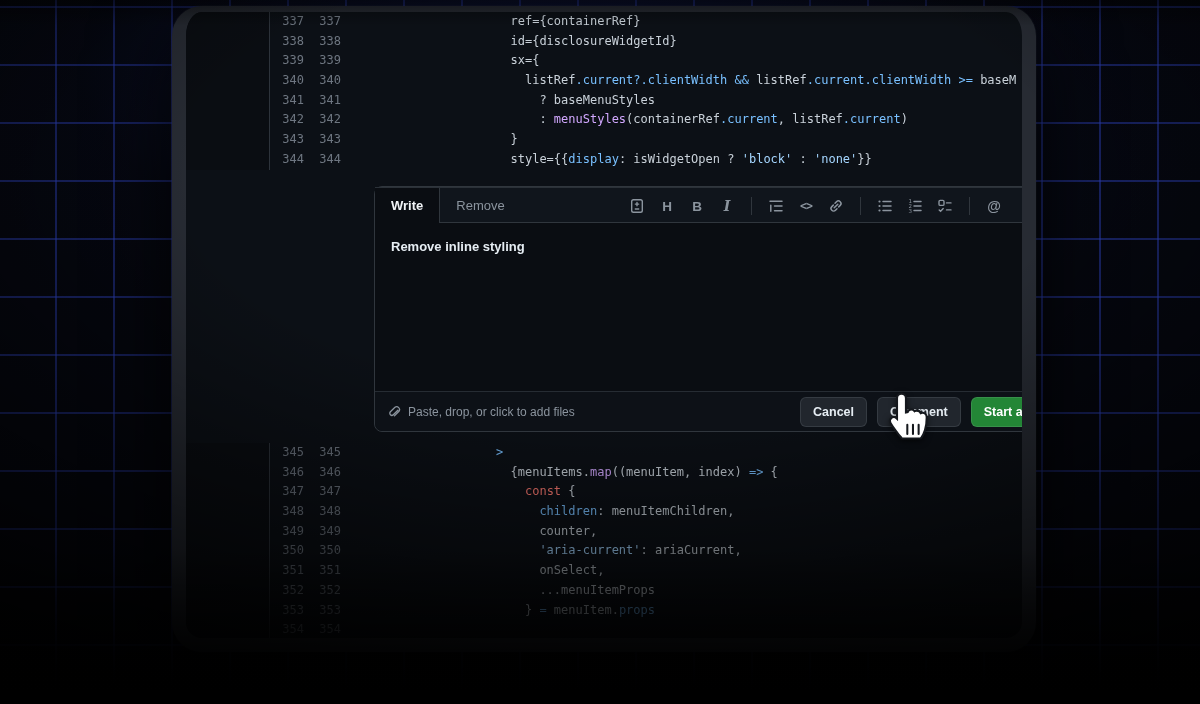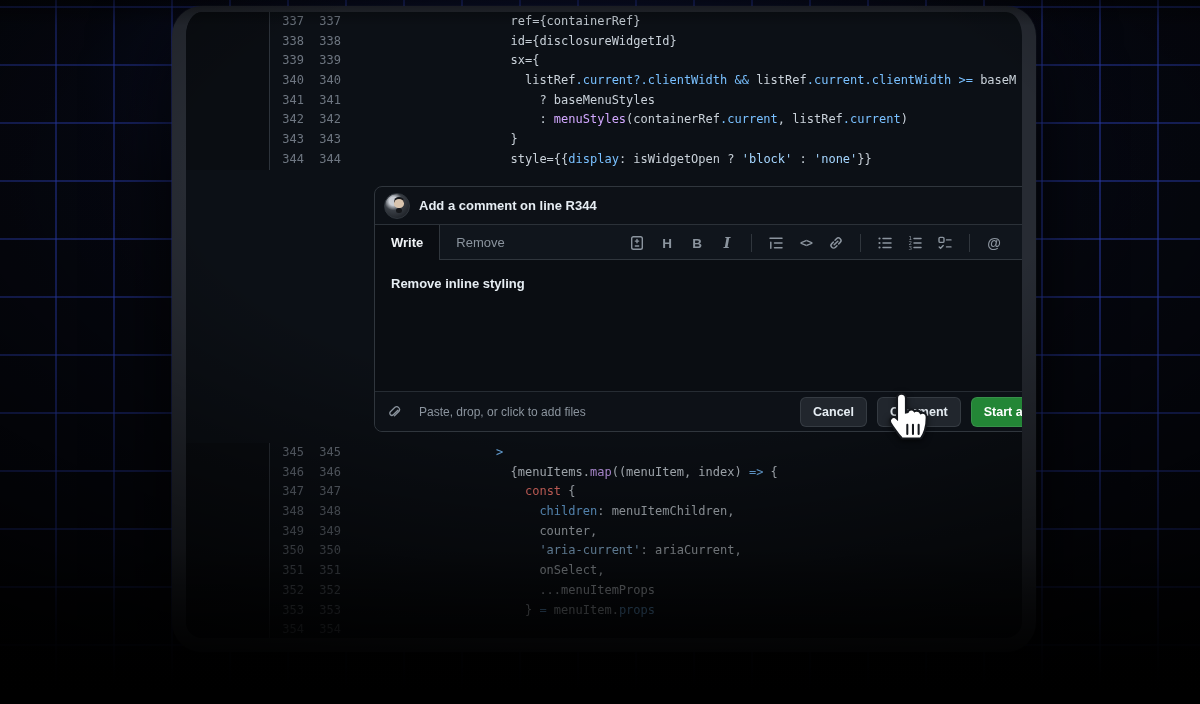--- a/index.html
+++ b/index.html
@@ -66,21 +66,21 @@
   .glyph-i { font-style:italic; font-family:"DejaVu Serif","Liberation Serif",serif; font-weight:700; font-size:14px; }
   .glyph-code { font-family:"DejaVu Sans Mono",monospace; font-weight:700; font-size:11.5px; letter-spacing:-1px; }
   .glyph-at { font-size:14px; font-weight:600; }
 
   .cp-textarea { flex:1; background:#0a0d12; border:none; outline:none; resize:none;
     color:#e6edf3; font-size:13px; font-family:"Liberation Sans","DejaVu Sans",sans-serif;
     padding:15px 16px; line-height:18px;font-weight:bold; }
 
   .cp-footer { height:40px; border-top:1px solid #262c33; display:flex; align-items:center;
     padding:0 10px 0 12px; background:#0d1117; border-radius:0 0 8px 8px; }
-  .attach { display:flex; align-items:center; gap:18px; color:#8b949e; font-size:12px; }
+  .attach { display:flex; align-items:center; gap:7px; color:#8b949e; font-size:12px; }
   .btn-row { margin-left:auto; display:flex; gap:10px; }
   .btn { height:30px; padding:0 12px; border-radius:6px; font-size:12.5px; font-weight:600;
     display:flex; align-items:center; white-space:nowrap; border:1px solid rgba(240,246,252,0.10);
     background:#21262d; color:#e6edf3; }
   .btn.primary { background:#238636; border-color:rgba(240,246,252,0.10); color:#fff; }
 
   
   .cursor { position:absolute; left:884px; top:391px; z-index:50; pointer-events:none;
     filter:drop-shadow(0 2px 3px rgba(0,0,0,0.6)); }
 </style>
@@ -139,24 +139,20 @@
           </div>
           <div class="diff-row">
             <div class="gutter-strip"></div>
             <span class="lnum">344</span>
             <span class="lnum">344</span>
             <span class="code-text"><span class="tok-p">                    style={{</span><span class="tok-b">display</span><span class="tok-p">: isWidgetOpen ? </span><span class="tok-s">'block'</span><span class="tok-p"> : </span><span class="tok-s">'none'</span><span class="tok-p">}}</span></span>
           </div>
         </div>
 
       <div class="comment-panel">
-        <div class="cp-header">
-          <div class="avatar"></div>
-          <div class="cp-title">Add a comment on line R344</div>
-        </div>
 
         <div class="cp-tabstrip">
           <div class="tab active">Write</div>
           <div class="tab">Remove</div>
 
           <div class="toolbar">
             <div class="tb-btn">
               <svg width="16" height="16" viewBox="0 0 16 16" fill="none" stroke="#8b949e" stroke-width="1.4" stroke-linecap="round">
                 <rect x="2.7" y="1.7" width="10.6" height="12.6" rx="1.8"></rect>
                   <path d="M8 4.4v3.4M6.3 6.1h3.4M6.3 11h3.4"></path>

